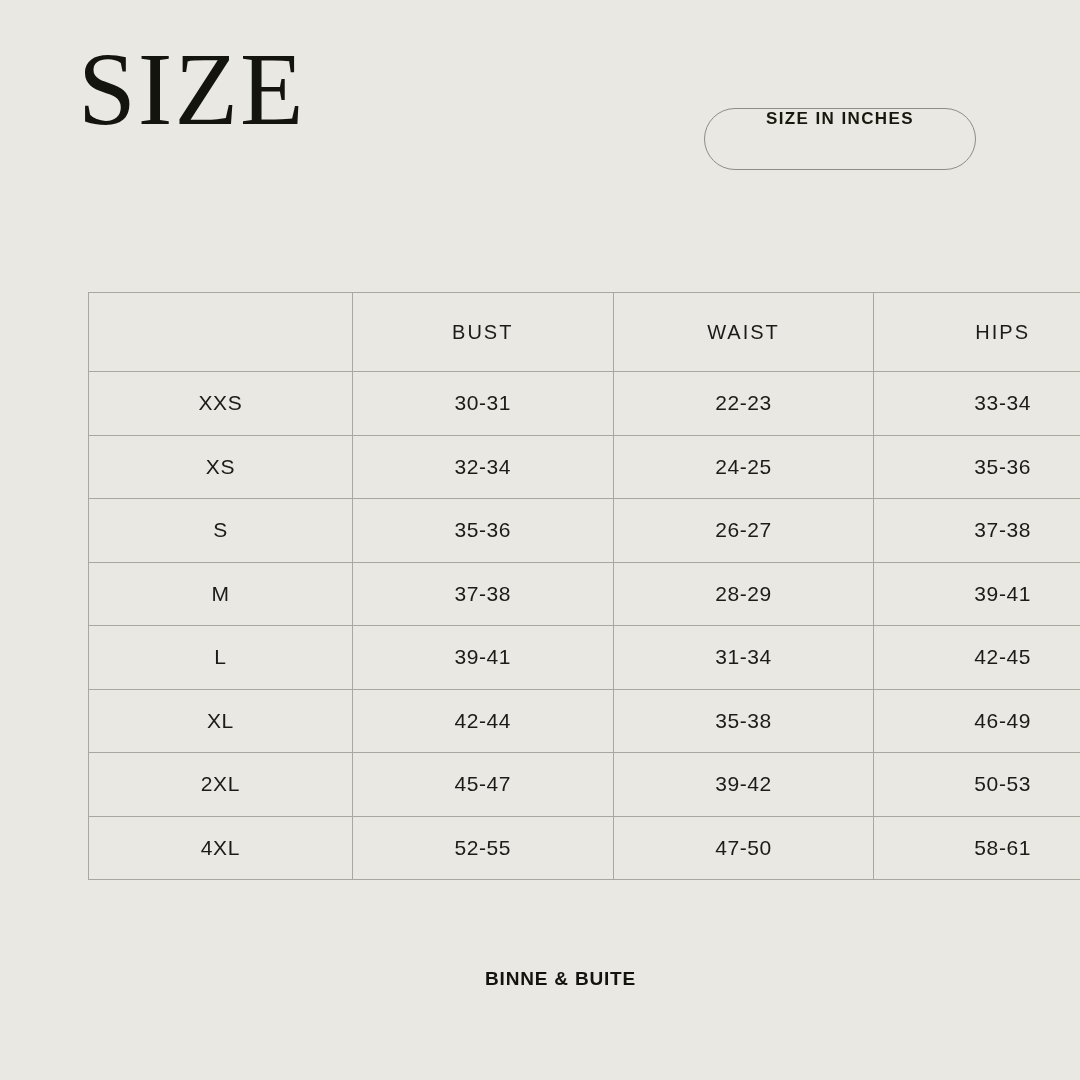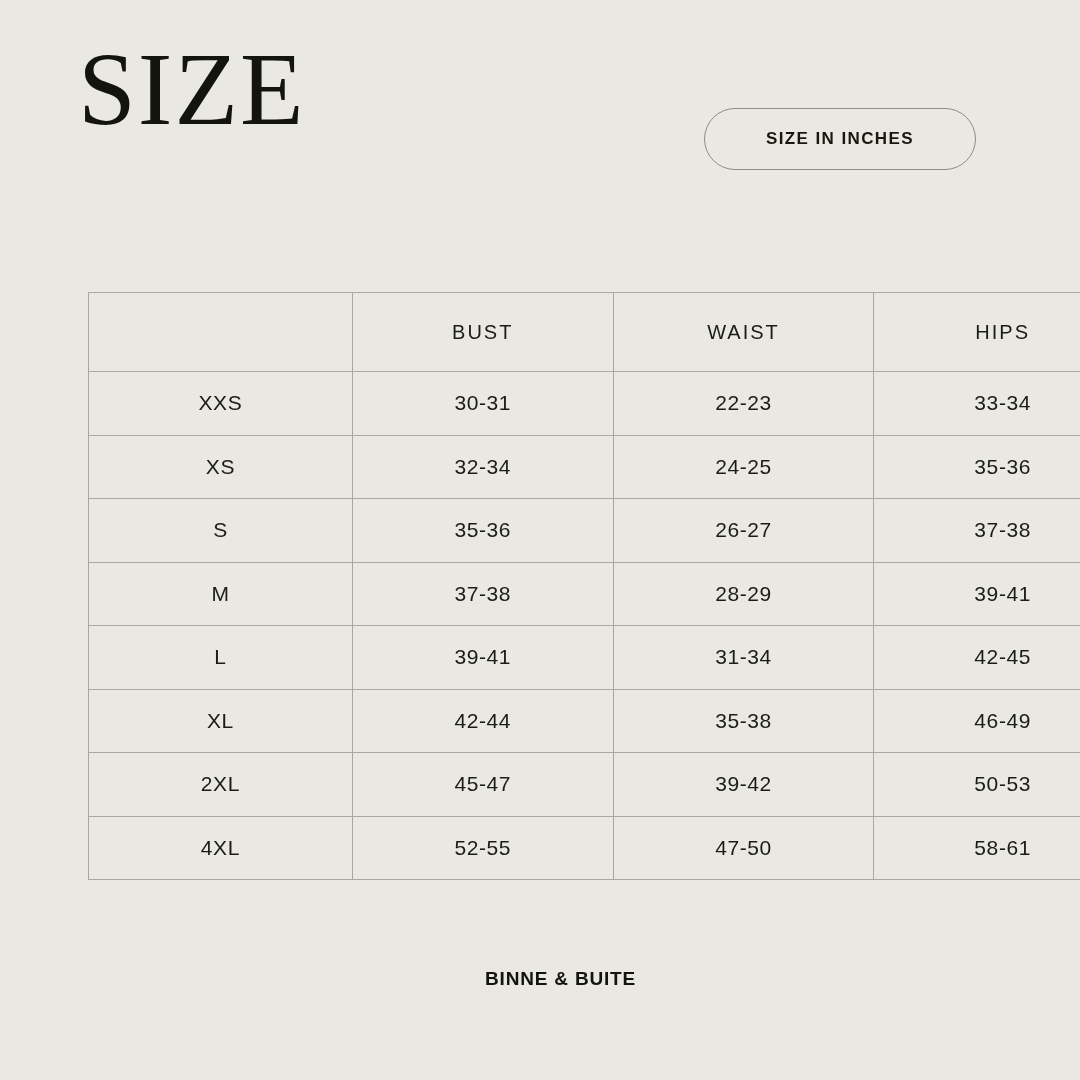--- a/index.html
+++ b/index.html
@@ -48,21 +48,20 @@
   }
   .badge {
     position: absolute;
     right: 0;
     top: 68px;
     width: 272px;
     height: 62px;
     border: 1.5px solid #8d8c85;
     border-radius: 40px;
     display: flex;
-    align-items: center;
     justify-content: center;
     box-sizing: border-box;
   }
   .badge-label {
     font-size: 17px;
     font-weight: 700;
     letter-spacing: 1.4px;
     color: #18180f;
   }
 

